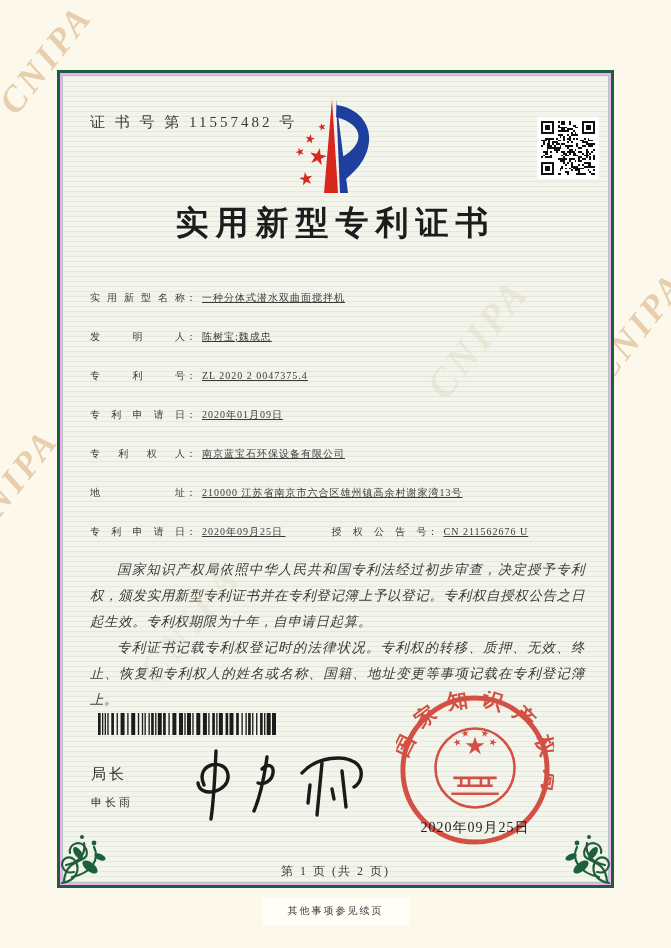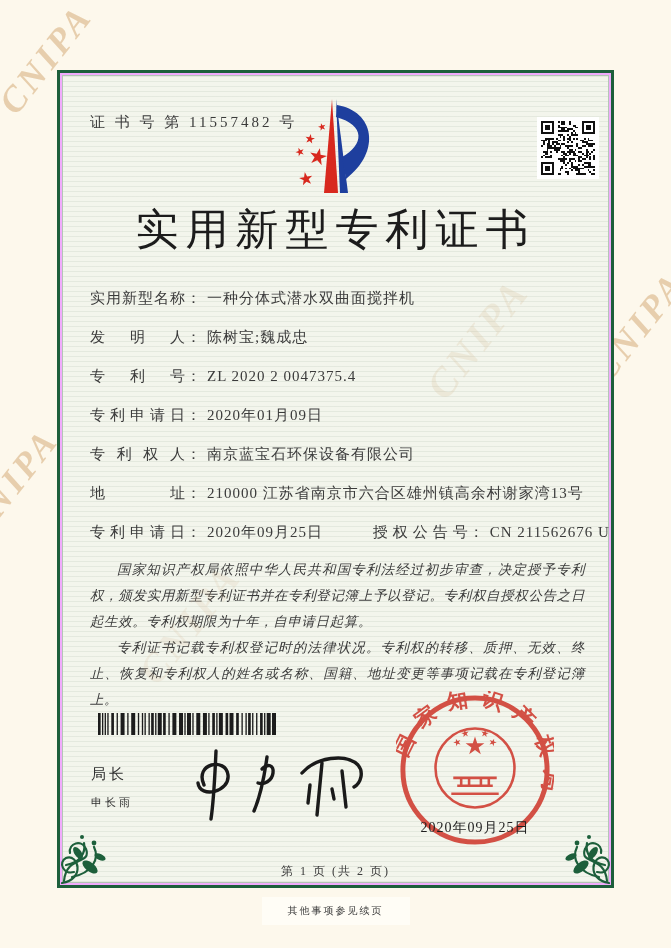--- a/index.html
+++ b/index.html
@@ -24,24 +24,24 @@
 
   .corner { position:absolute; width:92px; height:92px; z-index:4; }
   .corner-br { right:-2px; bottom:-2px; }
   .corner-bl { left:-2px; bottom:-2px; transform:scaleX(-1); }
 
   .cert-no { position:absolute; left:30px; top:40px; font-size:15px; letter-spacing:3px; color:#3a3a3a; z-index:5; }
 
   .logo { position:absolute; left:50%; transform:translateX(-50%); top:22px; z-index:5; }
   .qr { position:absolute; right:12px; top:44px; width:62px; height:62px; background:#fff; padding:4px; z-index:5; }
 
-  .title { position:absolute; left:0; right:0; top:128px; text-align:center; font-size:43px;
-           font-weight:normal; letter-spacing:7px; color:#1c1c1c; z-index:5; }
-
-  .fields { position:absolute; left:30px; right:34px; top:214px; z-index:5; font-size:15px; color:#3b3b3b; }
+  .title { position:absolute; left:0; right:0; top:128px; text-align:center; font-size:33px;
+           font-weight:bold; letter-spacing:7px; color:#1c1c1c; z-index:5; }
+
+  .fields { position:absolute; left:30px; right:34px; top:214px; z-index:5; font-size:10px; color:#3b3b3b;text-decoration:underline; }
   .row { margin-bottom:17px; line-height:22px; white-space:nowrap; }
   .flabel { display:inline-block; width:96px; text-align:justify; text-align-last:justify; letter-spacing:1px; vertical-align:top; }
   .colon { display:inline-block; margin-right:6px; }
   .fvalue { letter-spacing:1px; }
   .row-grant .pair2 { margin-left:46px; }
 
   .paras { position:absolute; left:30px; right:26px; top:484px; z-index:5; font-size:13.5px;
            line-height:1.93; letter-spacing:.6px; color:#3b3b3b; text-align:justify; }
   .paras p { text-indent:2em;font-style:italic; }
 

